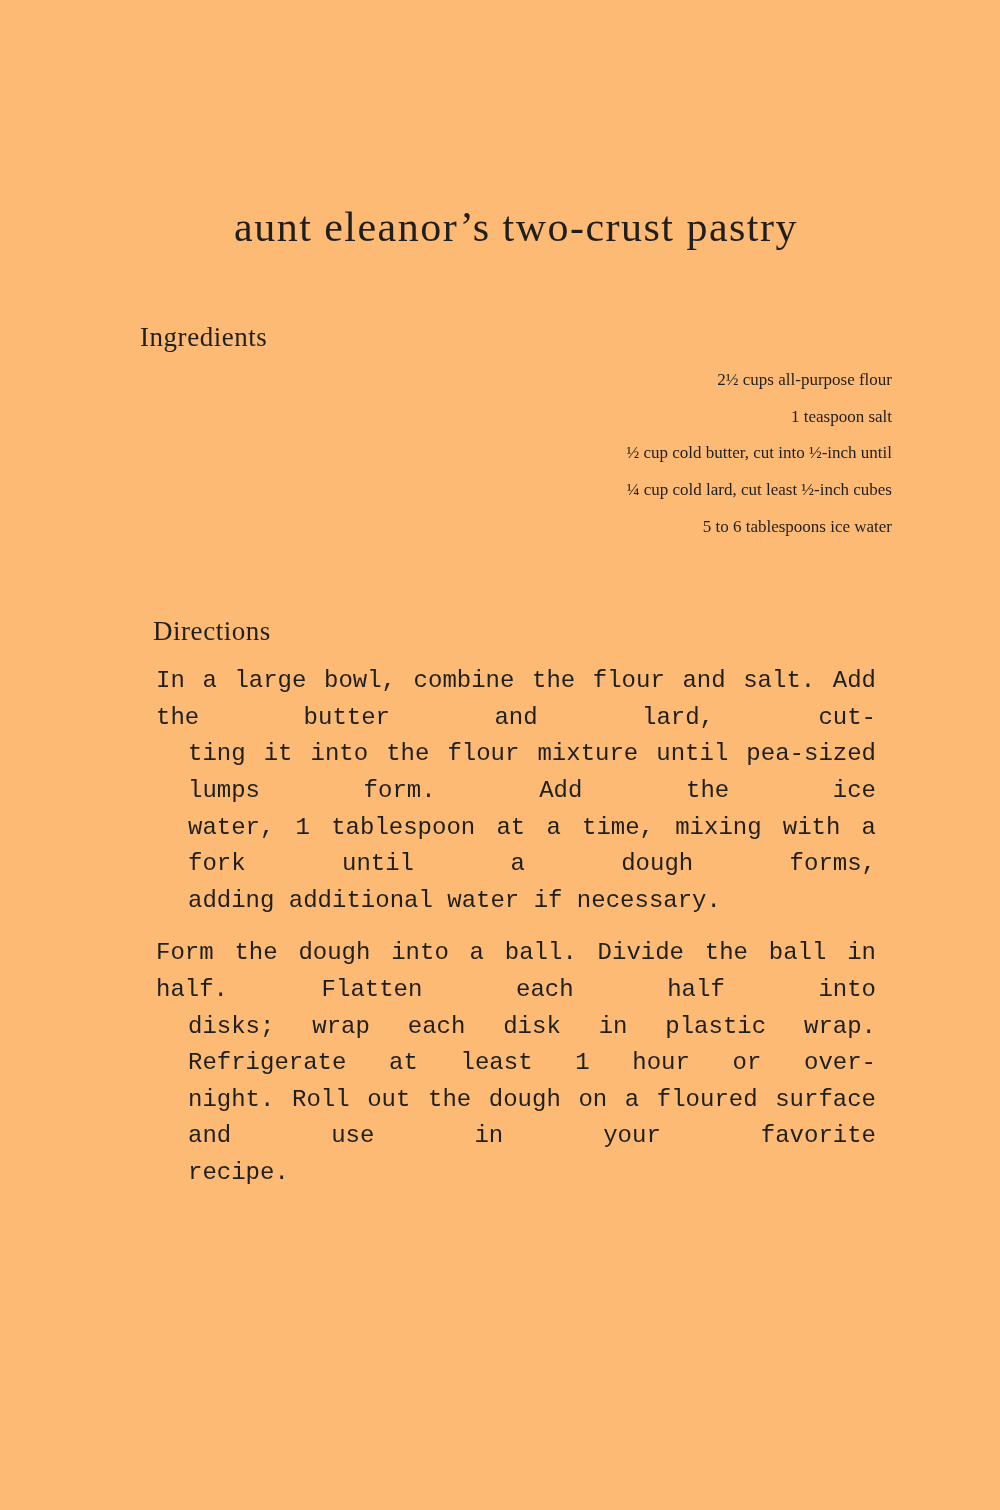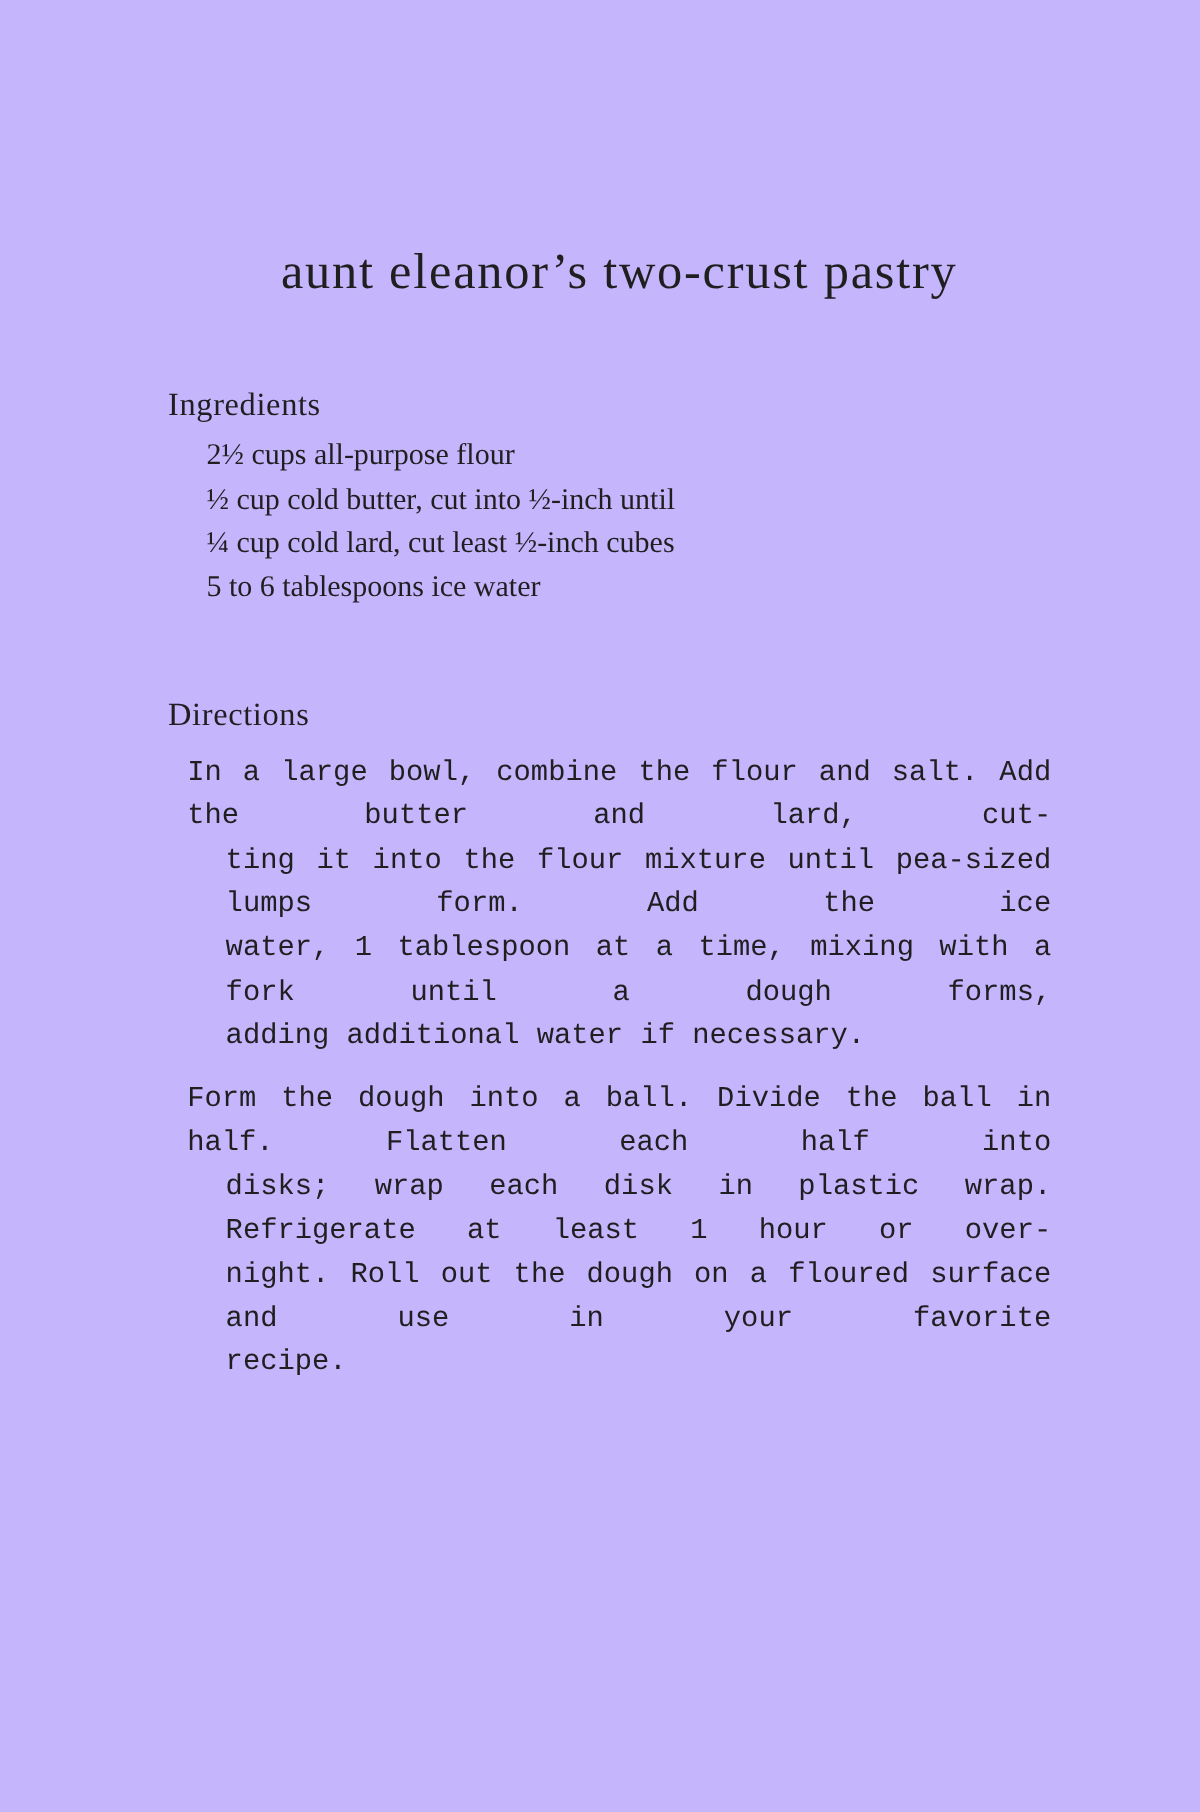--- a/index.html
+++ b/index.html
@@ -12,21 +12,21 @@
     height: 1510px;
     font-family: "Liberation Serif", serif;
     color: #1f1f1f;
     overflow: hidden;
   }
   .page {
     box-sizing: border-box;
     width: 1000px;
     height: 1510px;
     padding: 203px 108px 0 140px;
-    background: #c4b5fd;
+    background: #fdba74;
   }
   .title {
     font-size: 42px;
     font-weight: 400;
     line-height: 1.15;
     letter-spacing: 0.035em;
     text-align: center;
     margin: 0 0 70px 0;
   }
   .section-heading {
@@ -35,26 +35,27 @@
     letter-spacing: 0.02em;
     line-height: 32px;
     margin: 0 0 9px 0;
   }
   .ingredient-list {
     list-style: none;
     margin: 0 0 70px 0;
     padding: 0 0 0 32px;
   }
   .ingredient-list li {
-    font-size: 25px;
+    font-size: 17px;
     line-height: 36.6px;
     white-space: nowrap;
+    text-align: right;
   }
   .directions-heading-wrap {
-    margin: 0;
+    margin: 13px;
   }
   .direction-paragraph {
     margin: 16px;
     font-family: Liberation Mono, monospace;
   }
   .direction-paragraph .line {
     font-size: 24px;
     line-height: 36.6px;
     padding-left: 32px;
     text-align: justify;
@@ -71,20 +72,21 @@
 <body>
 
 <div class="page">
 
   <h1 class="title">aunt eleanor’s two-crust pastry</h1>
 
   <section>
     <h2 class="section-heading">Ingredients</h2>
     <ul class="ingredient-list">
         <li class="ingredient">2½ cups all-purpose flour</li>
+        <li class="ingredient">1 teaspoon salt</li>
         <li class="ingredient">½ cup cold butter, cut into ½-inch until</li>
         <li class="ingredient">¼ cup cold lard, cut least ½-inch cubes</li>
         <li class="ingredient">5 to 6 tablespoons ice water</li>
       </ul>
   </section>
 
   <section>
     <h2 class="section-heading directions-heading-wrap">Directions</h2>
     <div>
         <div class="direction-paragraph">

